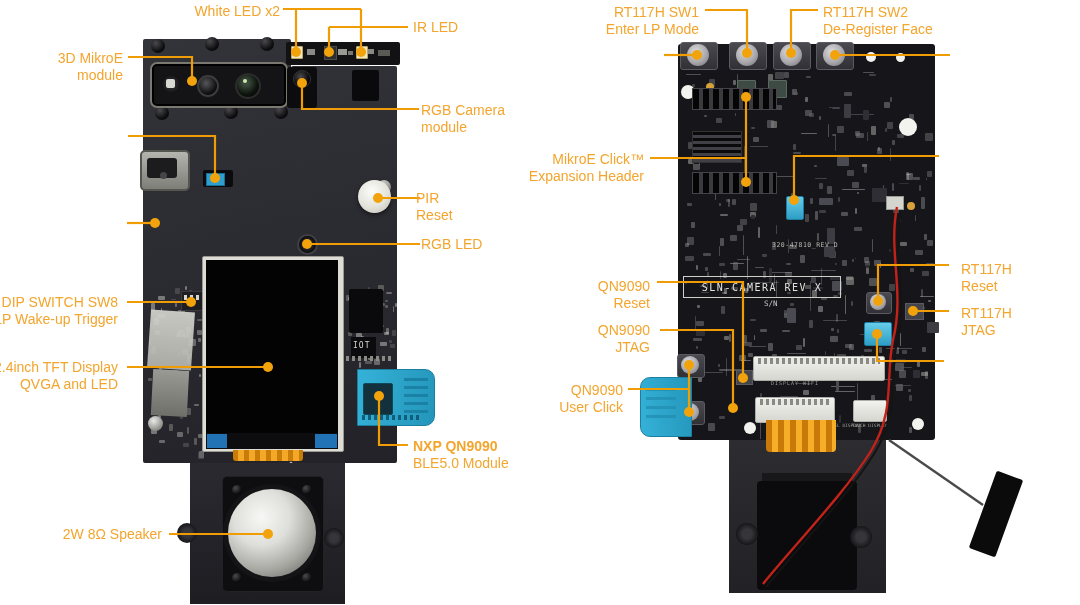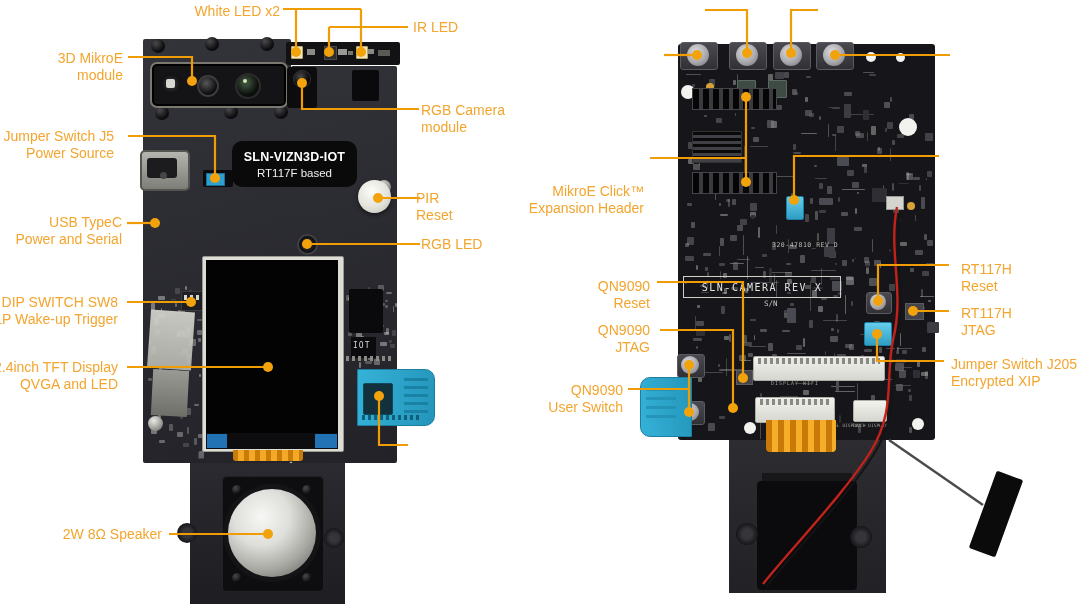--- a/index.html
+++ b/index.html
@@ -500,24 +500,20 @@
   <div class="abs" style="left:293px;top:70px;width:16px;height:16px;border-radius:50%;background:radial-gradient(circle at 40% 35%,#4a4a4e,#000 70%);border:1px solid #333;"></div>
   <div class="abs" style="left:352px;top:70px;width:27px;height:31px;background:#0a0a0c;border-radius:2px;"></div>
 
   <div class="abs" style="left:140px;top:150px;width:46px;height:37px;background:linear-gradient(#b5b5b0,#7e7e78);border:2px solid #55554f;border-radius:5px;"></div>
   <div class="abs" style="left:147px;top:158px;width:30px;height:20px;background:#1c1c1e;border-radius:3px;"></div>
   <div class="abs" style="left:160px;top:172px;width:7px;height:7px;border-radius:50%;background:#46464a;"></div>
 
   <div class="abs" style="left:203px;top:170px;width:30px;height:17px;background:#0b0b0d;border-radius:2px;"></div>
   <div class="abs" style="left:206px;top:173px;width:17px;height:11px;background:#2f9fd0;border:1px solid #1a6f96;"></div>
 
-  <div class="abs" style="left:232px;top:141px;width:125px;height:46px;background:#0a0a0b;border-radius:10px;display:flex;flex-direction:column;align-items:center;justify-content:center;">
-    <span style="color:#fff;font-size:12.5px;font-weight:bold;letter-spacing:.2px;">SLN-VIZN3D-IOT</span>
-    <span style="color:#f0f0ee;font-size:11.5px;margin-top:3px;">RT117F based</span>
-  </div>
 
   <div class="abs" style="left:358px;top:180px;width:33px;height:33px;border-radius:50%;background:radial-gradient(circle at 42% 35%,#fcfcfa,#e3e3db 55%,#bcbcb2);box-shadow:0 2px 4px rgba(0,0,0,.5);"></div>
   <div class="abs" style="left:297px;top:234px;width:17px;height:17px;border-radius:50%;background:radial-gradient(#2a2a2e 30%,#0c0c0e 70%);border:2px solid #3f3f44;"></div>
 
   <div class="abs" style="left:181px;top:291px;width:22px;height:18px;background:#1f1f23;border:1px solid #3a3a3f;"></div>
   <div class="abs" style="left:184px;top:295px;width:16px;height:5px;background:repeating-linear-gradient(90deg,#d8d8d2 0 3px,#1f1f23 3px 6px);"></div>
 
   <div class="abs" style="left:149px;top:311px;width:44px;height:58px;background:linear-gradient(#d5d5cf,#b5b5ae);transform:rotate(4deg);opacity:.92;"></div>
   <div class="abs" style="left:152px;top:370px;width:36px;height:46px;background:linear-gradient(#9a9a94,#6f6f69);transform:rotate(3deg);"></div>
   <div class="abs" style="left:349px;top:289px;width:34px;height:44px;background:#0a0a0d;border-radius:2px;"></div>
@@ -682,48 +678,52 @@
     <span>IR LED</span>
     </div>
   <div class="co r" style="right:957px;top:50px;">
     <span>3D MikroE</span>
     <span>module</span>
     </div>
   <div class="co" style="left:421px;top:102px;">
     <span>RGB Camera</span>
     <span>module</span>
     </div>
-  <div class="co r" style="right:966px;top:128px;">
-    <span>Jumper Switch J5</span>
-    <span>Power Source</span>
-    </div>
   <div class="co" style="left:416px;top:190px;">
     <span>PIR</span>
     <span>Reset</span>
     </div>
-  <div class="co r" style="right:958px;top:214px;">
-    <span>USB TypeC</span>
-    <span>Power and Serial</span>
-    </div>
   <div class="co" style="left:421px;top:236px;">
     <span>RGB LED</span>
     </div>
   <div class="co r" style="right:962px;top:294px;">
     <span>DIP SWITCH SW8</span>
     <span>LP Wake-up Trigger</span>
     </div>
   <div class="co r" style="right:962px;top:359px;">
     <span>2.4inch TFT Display</span>
     <span>QVGA and LED</span>
     </div>
+  <div class="co" style="left:413px;top:438px;">
+    <span class="b">NXP QN9090</span>
+    <span>BLE5.0 Module</span>
+    </div>
   <div class="co r" style="right:918px;top:526px;">
     <span>2W 8Ω Speaker</span>
     </div>
 
-  <div class="co r" style="right:436px;top:151px;margin-top:32px;">
+  <div class="co r" style="right:381px;top:4px;">
+    <span>RT117H SW1</span>
+    <span>Enter LP Mode</span>
+    </div>
+  <div class="co" style="left:823px;top:4px;">
+    <span>RT117H SW2</span>
+    <span>De-Register Face</span>
+    </div>
+  <div class="co r" style="right:436px;top:151px;">
     <span>MikroE Click™</span>
     <span>Expansion Header</span>
     </div>
   <div class="co r" style="right:430px;top:278px;">
     <span>QN9090</span>
     <span>Reset</span>
     </div>
   <div class="co" style="left:961px;top:261px;">
     <span>RT117H</span>
     <span>Reset</span>
@@ -731,20 +731,16 @@
   <div class="co r" style="right:430px;top:322px;">
     <span>QN9090</span>
     <span>JTAG</span>
     </div>
   <div class="co" style="left:961px;top:305px;">
     <span>RT117H</span>
     <span>JTAG</span>
     </div>
   <div class="co r" style="right:457px;top:382px;">
     <span>QN9090</span>
-    <span>User Switch</span>
-    </div>
-  <div class="co" style="left:951px;top:356px;">
-    <span>Jumper Switch J205</span>
-    <span>Encrypted XIP</span>
+    <span>User Click</span>
     </div>
 
 </div>
 
 </body></html>

